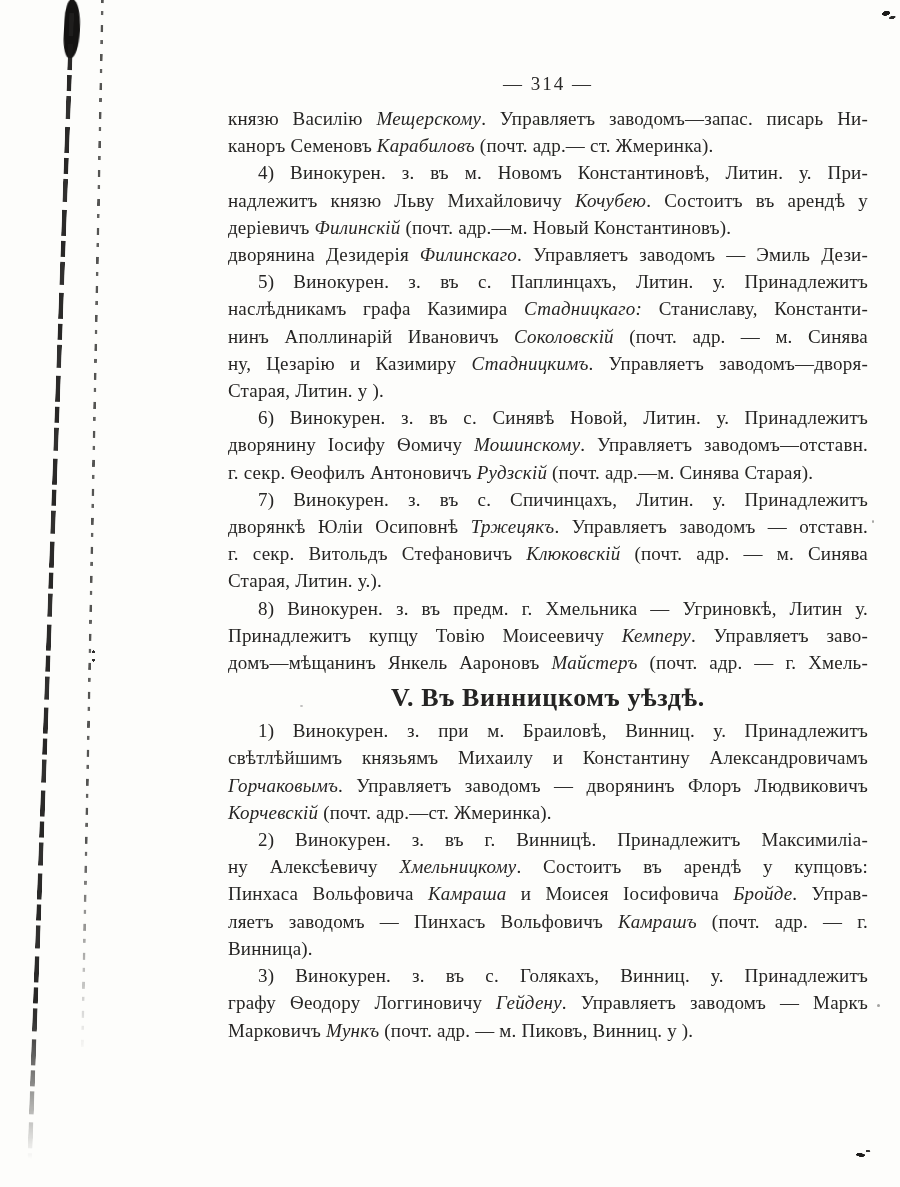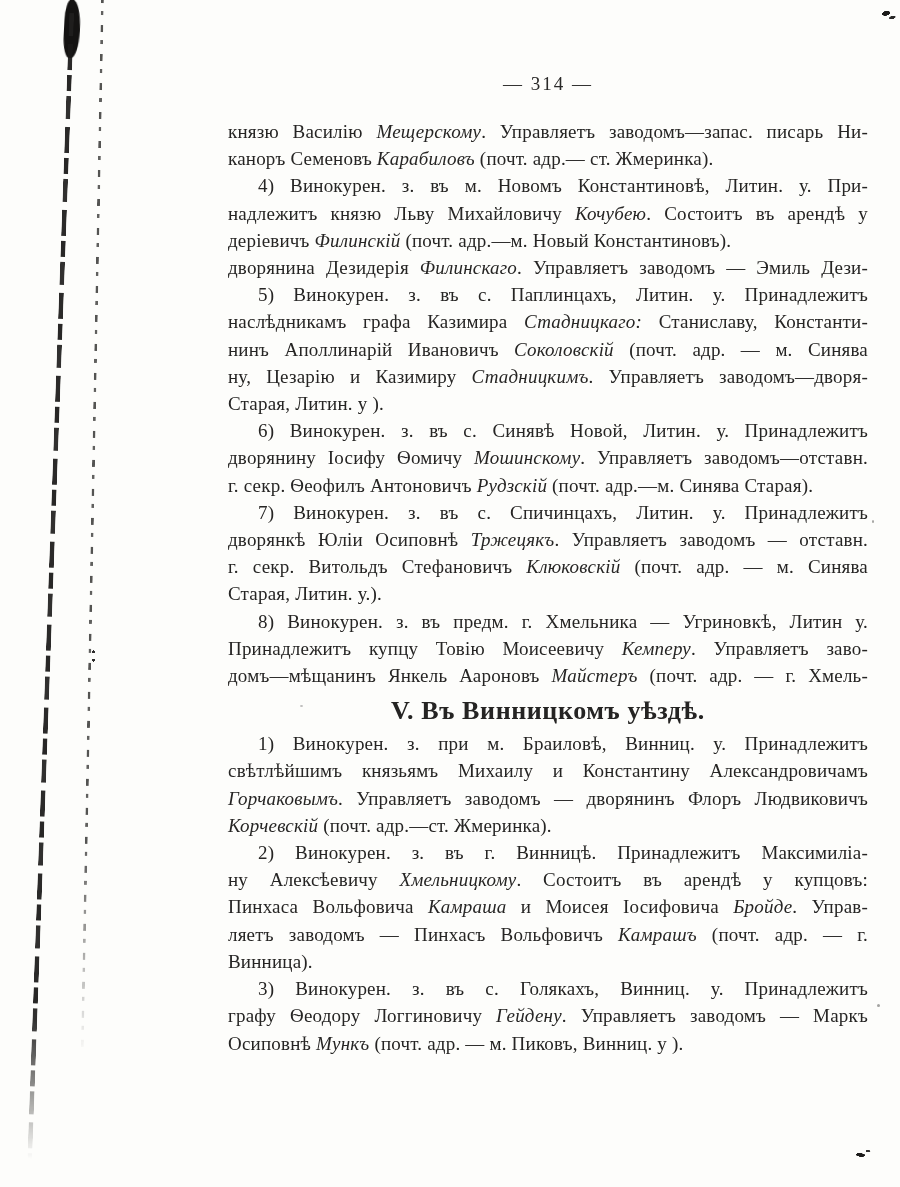--- a/index.html
+++ b/index.html
@@ -15,21 +15,21 @@
   .text-block {
     position: absolute;
     left: 228px; top: 70px;
     width: 640px;
   }
   .page-number {
     text-align: center;
     font-size: 19px;
     line-height: 27px;
     letter-spacing: 2px;
-    margin-bottom: 21px;
+    margin-bottom: 8px;
     color: #2a2928;
   }
   .para { margin: 0; font-family: Liberation Serif, serif; }
   .line {
     font-size: 19px;
     line-height: 27.2px;
     letter-spacing: 0.2px;
     text-align: justify;
     text-align-last: justify;
     white-space: normal;
@@ -176,16 +176,16 @@
       <div class="para indent">
         <div class="line"><span>2) Винокурен. з. въ г. Винницѣ. Принадлежитъ Максимиліа-</span></div>
         <div class="line"><span>ну Алексѣевичу </span><i>Хмельницкому</i><span>. Состоитъ въ арендѣ у купцовъ:</span></div>
         <div class="line"><span>Пинхаса Вольфовича </span><i>Камраша</i><span> и Моисея Іосифовича </span><i>Бройде</i><span>. Управ-</span></div>
         <div class="line"><span>ляетъ заводомъ — Пинхасъ Вольфовичъ </span><i>Камрашъ</i><span> (почт. адр. — г.</span></div>
         <div class="line last"><span>Винница).</span></div>
       </div>
       <div class="para indent">
         <div class="line"><span>3) Винокурен. з. въ с. Голякахъ, Винниц. у. Принадлежитъ</span></div>
         <div class="line"><span>графу Ѳеодору Логгиновичу </span><i>Гейдену</i><span>. Управляетъ заводомъ — Маркъ</span></div>
-        <div class="line last"><span>Осиповнѣ </span><i>Мункъ</i><span> (почт. адр. — м. Пиковъ, Винниц. у ).</span></div>
+        <div class="line last"><span>Марковичъ </span><i>Мункъ</i><span> (почт. адр. — м. Пиковъ, Винниц. у ).</span></div>
       </div>
     </div>
 </div>
 
 </body></html>

